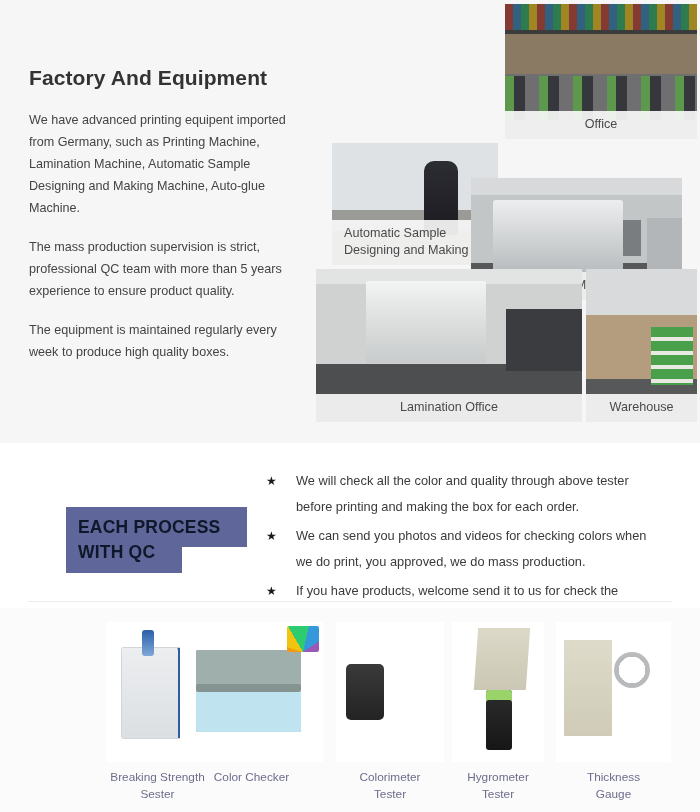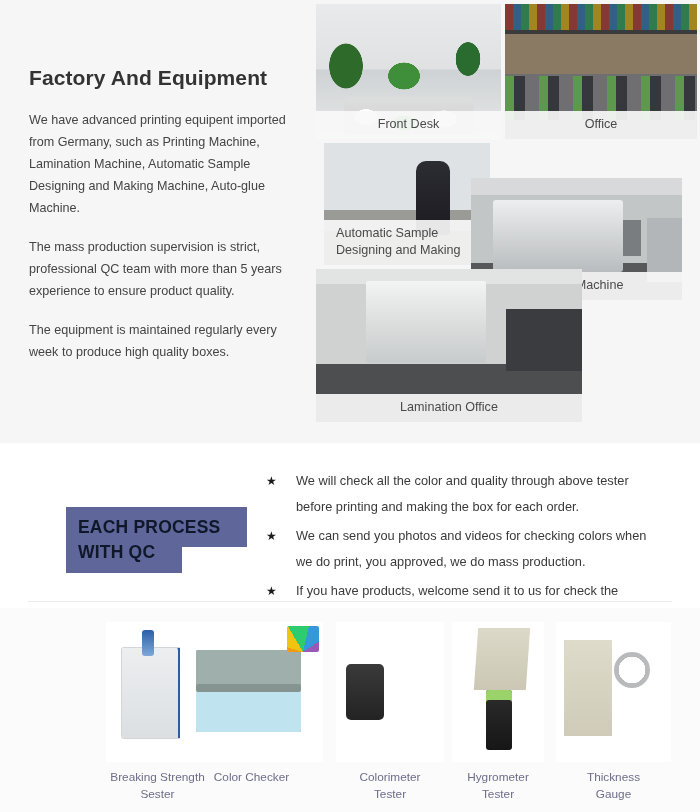--- a/index.html
+++ b/index.html
@@ -42,21 +42,21 @@
     background: rgba(248,248,248,0.92);
     color: #4a4a4a; font-size: 12.6px; text-align: center;
     padding: 5px 2px 6px; line-height: 17px;
   }
   .cap.left { text-align: left; padding-left: 12px; }
 
   
   .c-front  { left: 0;    top: 0;   width: 185px; height: 135px; }
   .c-office { left: 189px;top: 0;   width: 192px; height: 135px; }
   
-  .c-sample { left: 8px;    top: 139px; width: 166px; height: 122px; }
+  .c-sample { left: 16px;    top: 139px; width: 166px; height: 122px; }
   .c-print  { left: 155px;top: 139px; width: 211px; height: 122px; margin-top: 35px; }
   
   .c-lam    { left: 0;    top: 265px; width: 266px; height: 153px; }
   .c-ware   { left: 270px;top: 265px; width: 111px; height: 153px; }
 
   
   .sec-qc {
     position: absolute; left: 0; top: 443px;
     width: 700px; height: 165px; background: #ffffff;
   }
@@ -250,24 +250,20 @@
 
     <div class="factory-text">
       <h1 class="factory-title">Factory And Equipment</h1>
       <p class="factory-para">We have advanced printing equipent imported from Germany, such as Printing Machine, Lamination Machine, Automatic Sample Designing and Making Machine, Auto-glue Machine.</p>
       <p class="factory-para">The mass production supervision is strict, professional QC team with more than 5 years experience to ensure product quality.</p>
       <p class="factory-para">The equipment is maintained regularly every week to produce high quality boxes.</p>
     </div>
 
     <div class="grid">
 
-      <div class="cell c-front">
-        <div class="photo ph-front"></div>
-        <div class="cap">Front Desk</div>
-      </div>
 
       <div class="cell c-office">
         <div class="photo ph-office"></div>
         <div class="cap">Office</div>
       </div>
 
       <div class="cell c-sample">
         <div class="photo ph-sample"></div>
         <div class="cap left">Automatic Sample Designing and Making</div>
       </div>
@@ -275,20 +271,24 @@
       <div class="cell c-print">
         <div class="photo ph-print"></div>
         <div class="cap">Printing Machine</div>
       </div>
 
       <div class="cell c-lam">
         <div class="photo ph-lam"></div>
         <div class="cap">Lamination Office</div>
       </div>
 
+      <div class="cell c-ware">
+        <div class="photo ph-ware"></div>
+        <div class="cap">Warehouse</div>
+      </div>
 
     </div>
   </section>
 
   <section class="sec-qc"></section>
 
   <div class="qc-badge">
     <div class="bar-top"></div>
     <div class="bar-bot"></div>
     <div class="qc-label">

